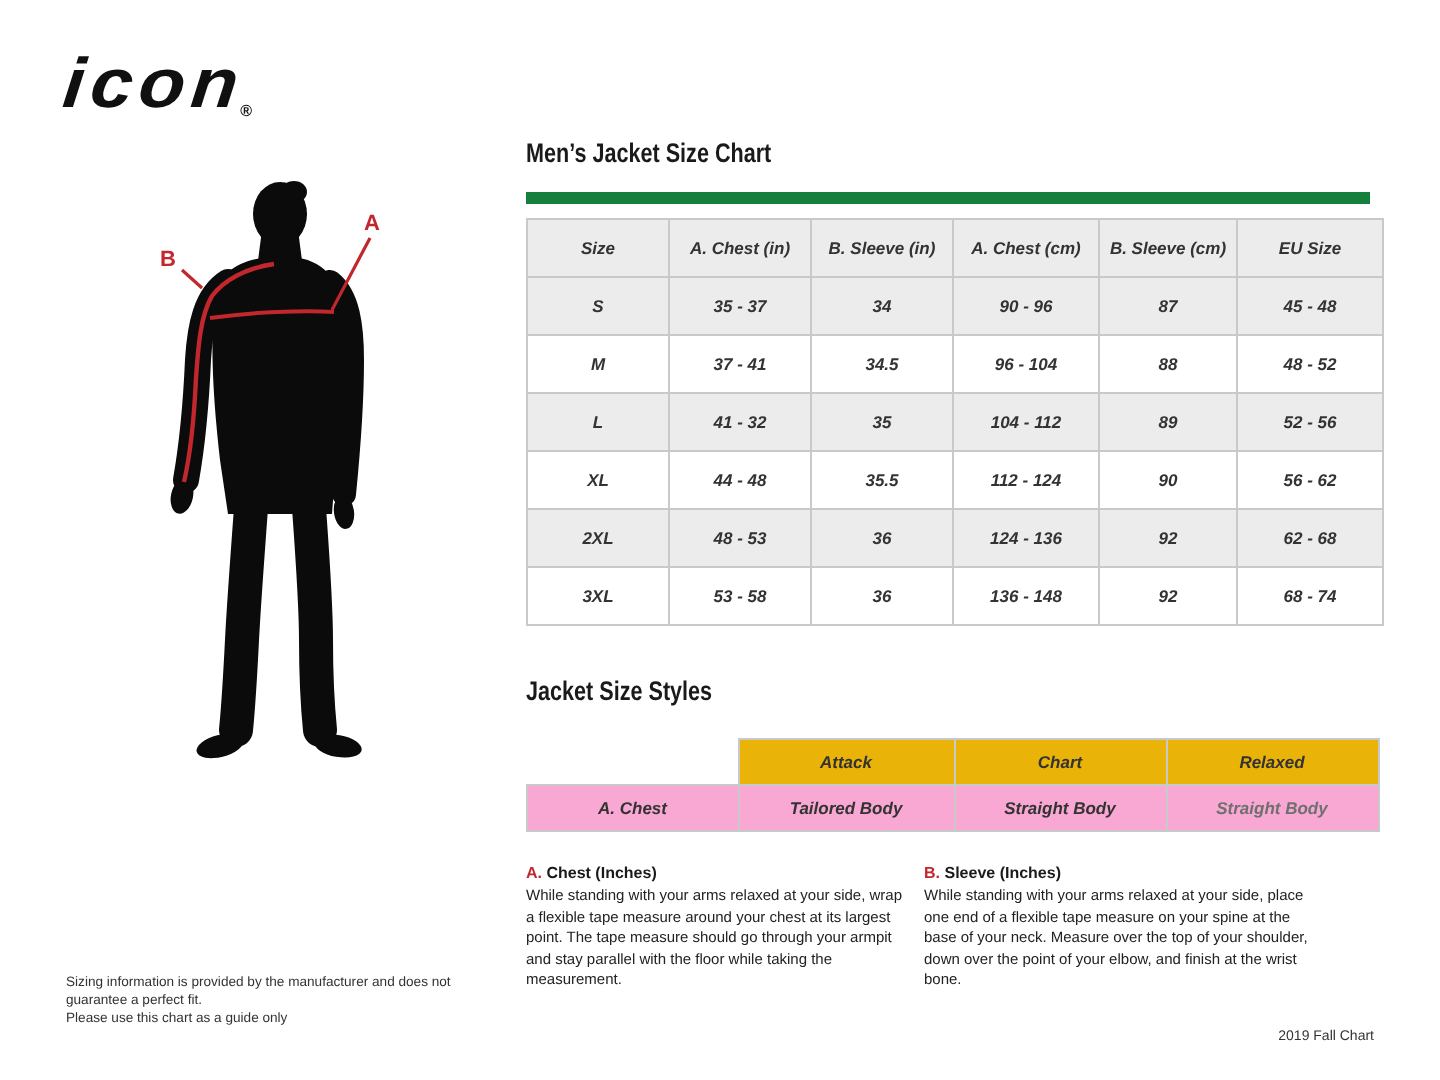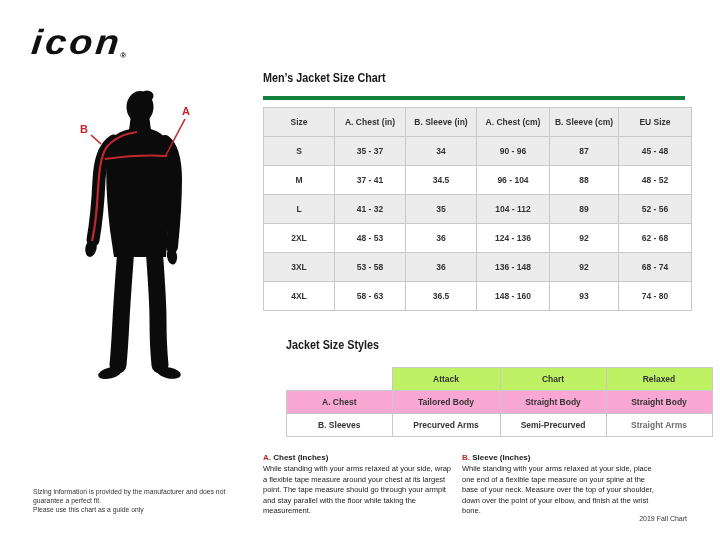--- a/index.html
+++ b/index.html
@@ -16,50 +16,50 @@
     line-height:1;
   }
   .logo-reg{font-size:8px;font-weight:bold;color:#101010;vertical-align:bottom;}
 
   
   .figure-wrap{position:absolute;left:55px;top:85px;width:190px;height:300px;}
   .fig-label{font-family:"Liberation Sans",sans-serif;font-size:11px;font-weight:bold;fill:#c1272d;}
 
   
   .right-col{position:absolute;left:263px;top:60px;width:422px;}
-  .section-title{margin:0;padding:0 0 8px 0;border-bottom:4px solid #15803d;}
+  .section-title{margin:0;padding:0 0 8px 0;border-bottom:6px solid #15803d;}
   .section-title .t{
     display:inline-block;font-size:13.5px;font-weight:bold;color:#1a1a1a;
     transform:scaleX(.8);transform-origin:left center;white-space:nowrap;letter-spacing:0;
   }
   .no-rule{border-bottom:none;padding-bottom:4px;}
 
-  table{border-collapse:collapse;table-layout:fixed;}
+  table{border-collapse:collapse;table-layout:fixed;font-style:italic;}
   th,td{
     border:1px solid #c9c9c9;text-align:center;vertical-align:middle;
     font-size:8.5px;font-weight:bold;color:#333;padding:0;overflow:hidden;
   }
 
   
   .size-table{width:422px;margin-top:7px;}
   .size-table th,.size-table td{height:28px;}
   .size-table thead th{background:#ececec;}
   .size-table tbody tr:nth-child(odd){background:#ececec;}
   .size-table th:nth-child(1),.size-table td:nth-child(1){width:70px;}
   .size-table th:nth-child(2),.size-table td:nth-child(2){width:70px;}
   .size-table th:nth-child(3),.size-table td:nth-child(3){width:70px;}
   .size-table th:nth-child(4),.size-table td:nth-child(4){width:72px;}
   .size-table th:nth-child(5),.size-table td:nth-child(5){width:68px;}
   .size-table th:nth-child(6),.size-table td:nth-child(6){width:72px;}
 
   
-  .styles-block{margin-top:16px;margin-left:23px;}
+  .styles-block{margin-top:16px;}
   .styles-table{width:422px;margin-top:8px;}
   .styles-table th,.styles-table td{height:22px;}
-  .styles-table thead th{background:#bef264;}
+  .styles-table thead th{background:#eab308;}
   .styles-table thead th:first-child{background:transparent;border:none;}
   .styles-table tbody tr:first-child{background:#f9a8d4;}
   .styles-table tbody tr:last-child td:last-child{color:#6f6f6f;}
   .styles-table th:nth-child(1),.styles-table td:nth-child(1){width:105px;}
   .styles-table th:nth-child(2),.styles-table td:nth-child(2){width:107px;}
   .styles-table th:nth-child(3),.styles-table td:nth-child(3){width:105px;}
   .styles-table th:nth-child(4),.styles-table td:nth-child(4){width:105px;}
 
   
   .measure-block{margin-top:16px;}
@@ -151,42 +151,42 @@
           </tr>
           <tr>
             <td>L</td>
             <td>41 - 32</td>
             <td>35</td>
             <td>104 - 112</td>
             <td>89</td>
             <td>52 - 56</td>
           </tr>
           <tr>
+            <td>XL</td>
+            <td>44 - 48</td>
+            <td>35.5</td>
+            <td>112 - 124</td>
+            <td>90</td>
+            <td>56 - 62</td>
+          </tr>
+          <tr>
             <td>2XL</td>
             <td>48 - 53</td>
             <td>36</td>
             <td>124 - 136</td>
             <td>92</td>
             <td>62 - 68</td>
           </tr>
           <tr>
             <td>3XL</td>
             <td>53 - 58</td>
             <td>36</td>
             <td>136 - 148</td>
             <td>92</td>
             <td>68 - 74</td>
-          </tr>
-          <tr>
-            <td>4XL</td>
-            <td>58 - 63</td>
-            <td>36.5</td>
-            <td>148 - 160</td>
-            <td>93</td>
-            <td>74 - 80</td>
           </tr>
         </tbody>
       </table>
 
     <div class="styles-block">
       <h2 class="section-title no-rule">
         <span class="t">Jacket Size Styles</span>
       </h2>
       <table class="styles-table">
           <thead>
@@ -197,26 +197,20 @@
               <th>Relaxed</th>
             </tr>
           </thead>
           <tbody>
             <tr>
               <td>A. Chest</td>
               <td>Tailored Body</td>
               <td>Straight Body</td>
               <td>Straight Body</td>
             </tr>
-            <tr>
-              <td>B. Sleeves</td>
-              <td>Precurved Arms</td>
-              <td>Semi-Precurved</td>
-              <td>Straight Arms</td>
-            </tr>
           </tbody>
         </table>
     </div>
 
     <div class="measure-block">
       <div class="measure-cols">
         <div class="measure-col a">
           <div class="measure-head">
             <span class="mprefix">A.</span>
             <span>Chest (Inches)</span>

